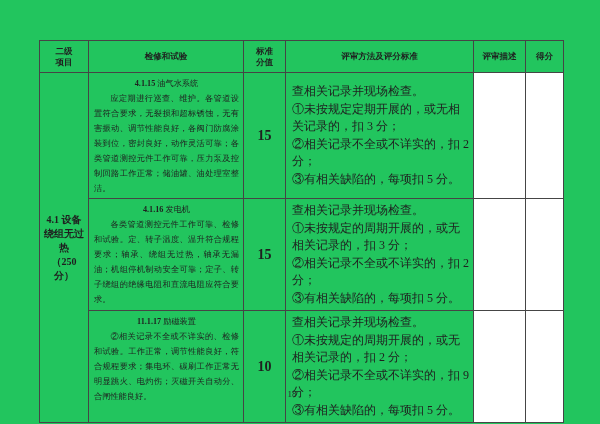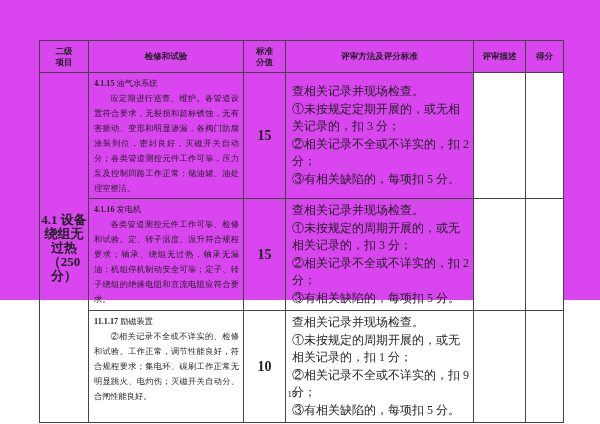--- a/index.html
+++ b/index.html
@@ -3,21 +3,21 @@
 <meta charset="utf-8">
 <style>
   * { box-sizing: border-box; margin: 0; padding: 0; }
   html, body {
     width: 600px; height: 424px;
     background: #ffffff;
     font-family: "Liberation Serif", "DejaVu Serif", serif;
     color: #1f1f1f;
     overflow: hidden;
   }
-  .page { position: relative; width: 600px; height: 300px; background: #d946ef; }
+  .page { position: relative; width: 600px; height: 424px; background: #22c55e; }
 
   table.review-table {
     position: absolute; left: 39px; top: 40px;
     width: 524px;
     border-collapse: collapse;
     table-layout: fixed;
   }
   .review-table th, .review-table td {
     border: 1px solid #454545;
     overflow: hidden;
@@ -31,32 +31,32 @@
     vertical-align: middle;
     padding: 1px 0;
   }
   tr.row-0 { height: 107px; }
   tr.row-1 { height: 103px; }
   tr.row-2 { height: 89px; }
 
   td.level2-cell {
     text-align: center;
     vertical-align: middle;
-    font-size: 13px;
+    font-size: 10px;
     font-weight: 600;
     line-height: 14px;
     padding: 0 1px;
   }
   td.item-cell {
     vertical-align: top;
     padding: 3px 4px 2px 5px;
     font-size: 8.2px;
     line-height: 15px;
   }
-  .item-title { text-align: left; }
+  .item-title { text-align: center; }
   .item-num { font-weight: bold; }
   .item-desc { text-indent: 2em; text-align: justify; }
 
   td.stdscore-cell {
     text-align: center;
     vertical-align: middle;
     font-size: 14px;
     font-weight: 600;
   }
   td.method-cell {
@@ -116,21 +116,21 @@
     </thead>
     <tbody>
       <tr class="row-0">
         <td class="level2-cell" rowspan="3">
           <div>4.1 设备</div>
           <div>绕组无过热</div>
           <div>（250 分）</div>
         </td>
         <td class="item-cell">
           <div class="item-title"><span class="item-num">4.1.15</span> <span>油气水系统</span></div>
-          <div class="item-desc">应定期进行巡查、维护。各管道设置符合要求，无裂损和超标锈蚀，无有害振动、变形和明显渗漏，各阀门防腐涂装到位，密封良好，灭磁开关自动分；各类管道测控元件工作可靠，压力泵及控制回路工作正常；储油罐、油处理室整洁。</div>
+          <div class="item-desc">应定期进行巡查、维护。各管道设置符合要求，无裂损和超标锈蚀，无有害振动、调节性能良好，各阀门防腐涂装到位，密封良好，动作灵活可靠；各类管道测控元件工作可靠，压力泵及控制回路工作正常；储油罐、油处理室整洁。</div>
         </td>
         <td class="stdscore-cell">15</td>
         <td class="method-cell">
           <div>查相关记录并现场检查。</div>
           <div>①未按规定定期开展的，或无相关记录的，扣 3 分；</div>
           <div>②相关记录不全或不详实的，扣 2 分；</div>
           <div>③有相关缺陷的，每项扣 5 分。</div>
         </td>
         <td class="blank-cell"></td>
         <td class="blank-cell"></td>
@@ -151,21 +151,21 @@
         <td class="blank-cell"></td>
       </tr>
       <tr class="row-2">
         <td class="item-cell">
           <div class="item-title"><span class="item-num">11.1.17</span> <span>励磁装置</span></div>
           <div class="item-desc">②相关记录不全或不详实的、检修和试验。工作正常，调节性能良好，符合规程要求；集电环、碳刷工作正常无明显跳火、电灼伤；灭磁开关自动分、合闸性能良好。</div>
         </td>
         <td class="stdscore-cell">10</td>
         <td class="method-cell">
           <div>查相关记录并现场检查。</div>
-          <div>①未按规定的周期开展的，或无相关记录的，扣 1 分；</div>
+          <div>①未按规定的周期开展的，或无相关记录的，扣 2 分；</div>
           <div>②相关记录不全或不详实的，扣 9 分；</div>
           <div>③有相关缺陷的，每项扣 5 分。</div>
         </td>
         <td class="blank-cell"></td>
         <td class="blank-cell"></td>
       </tr>
     </tbody>
   </table>
 
   <div class="page-number">18</div>

